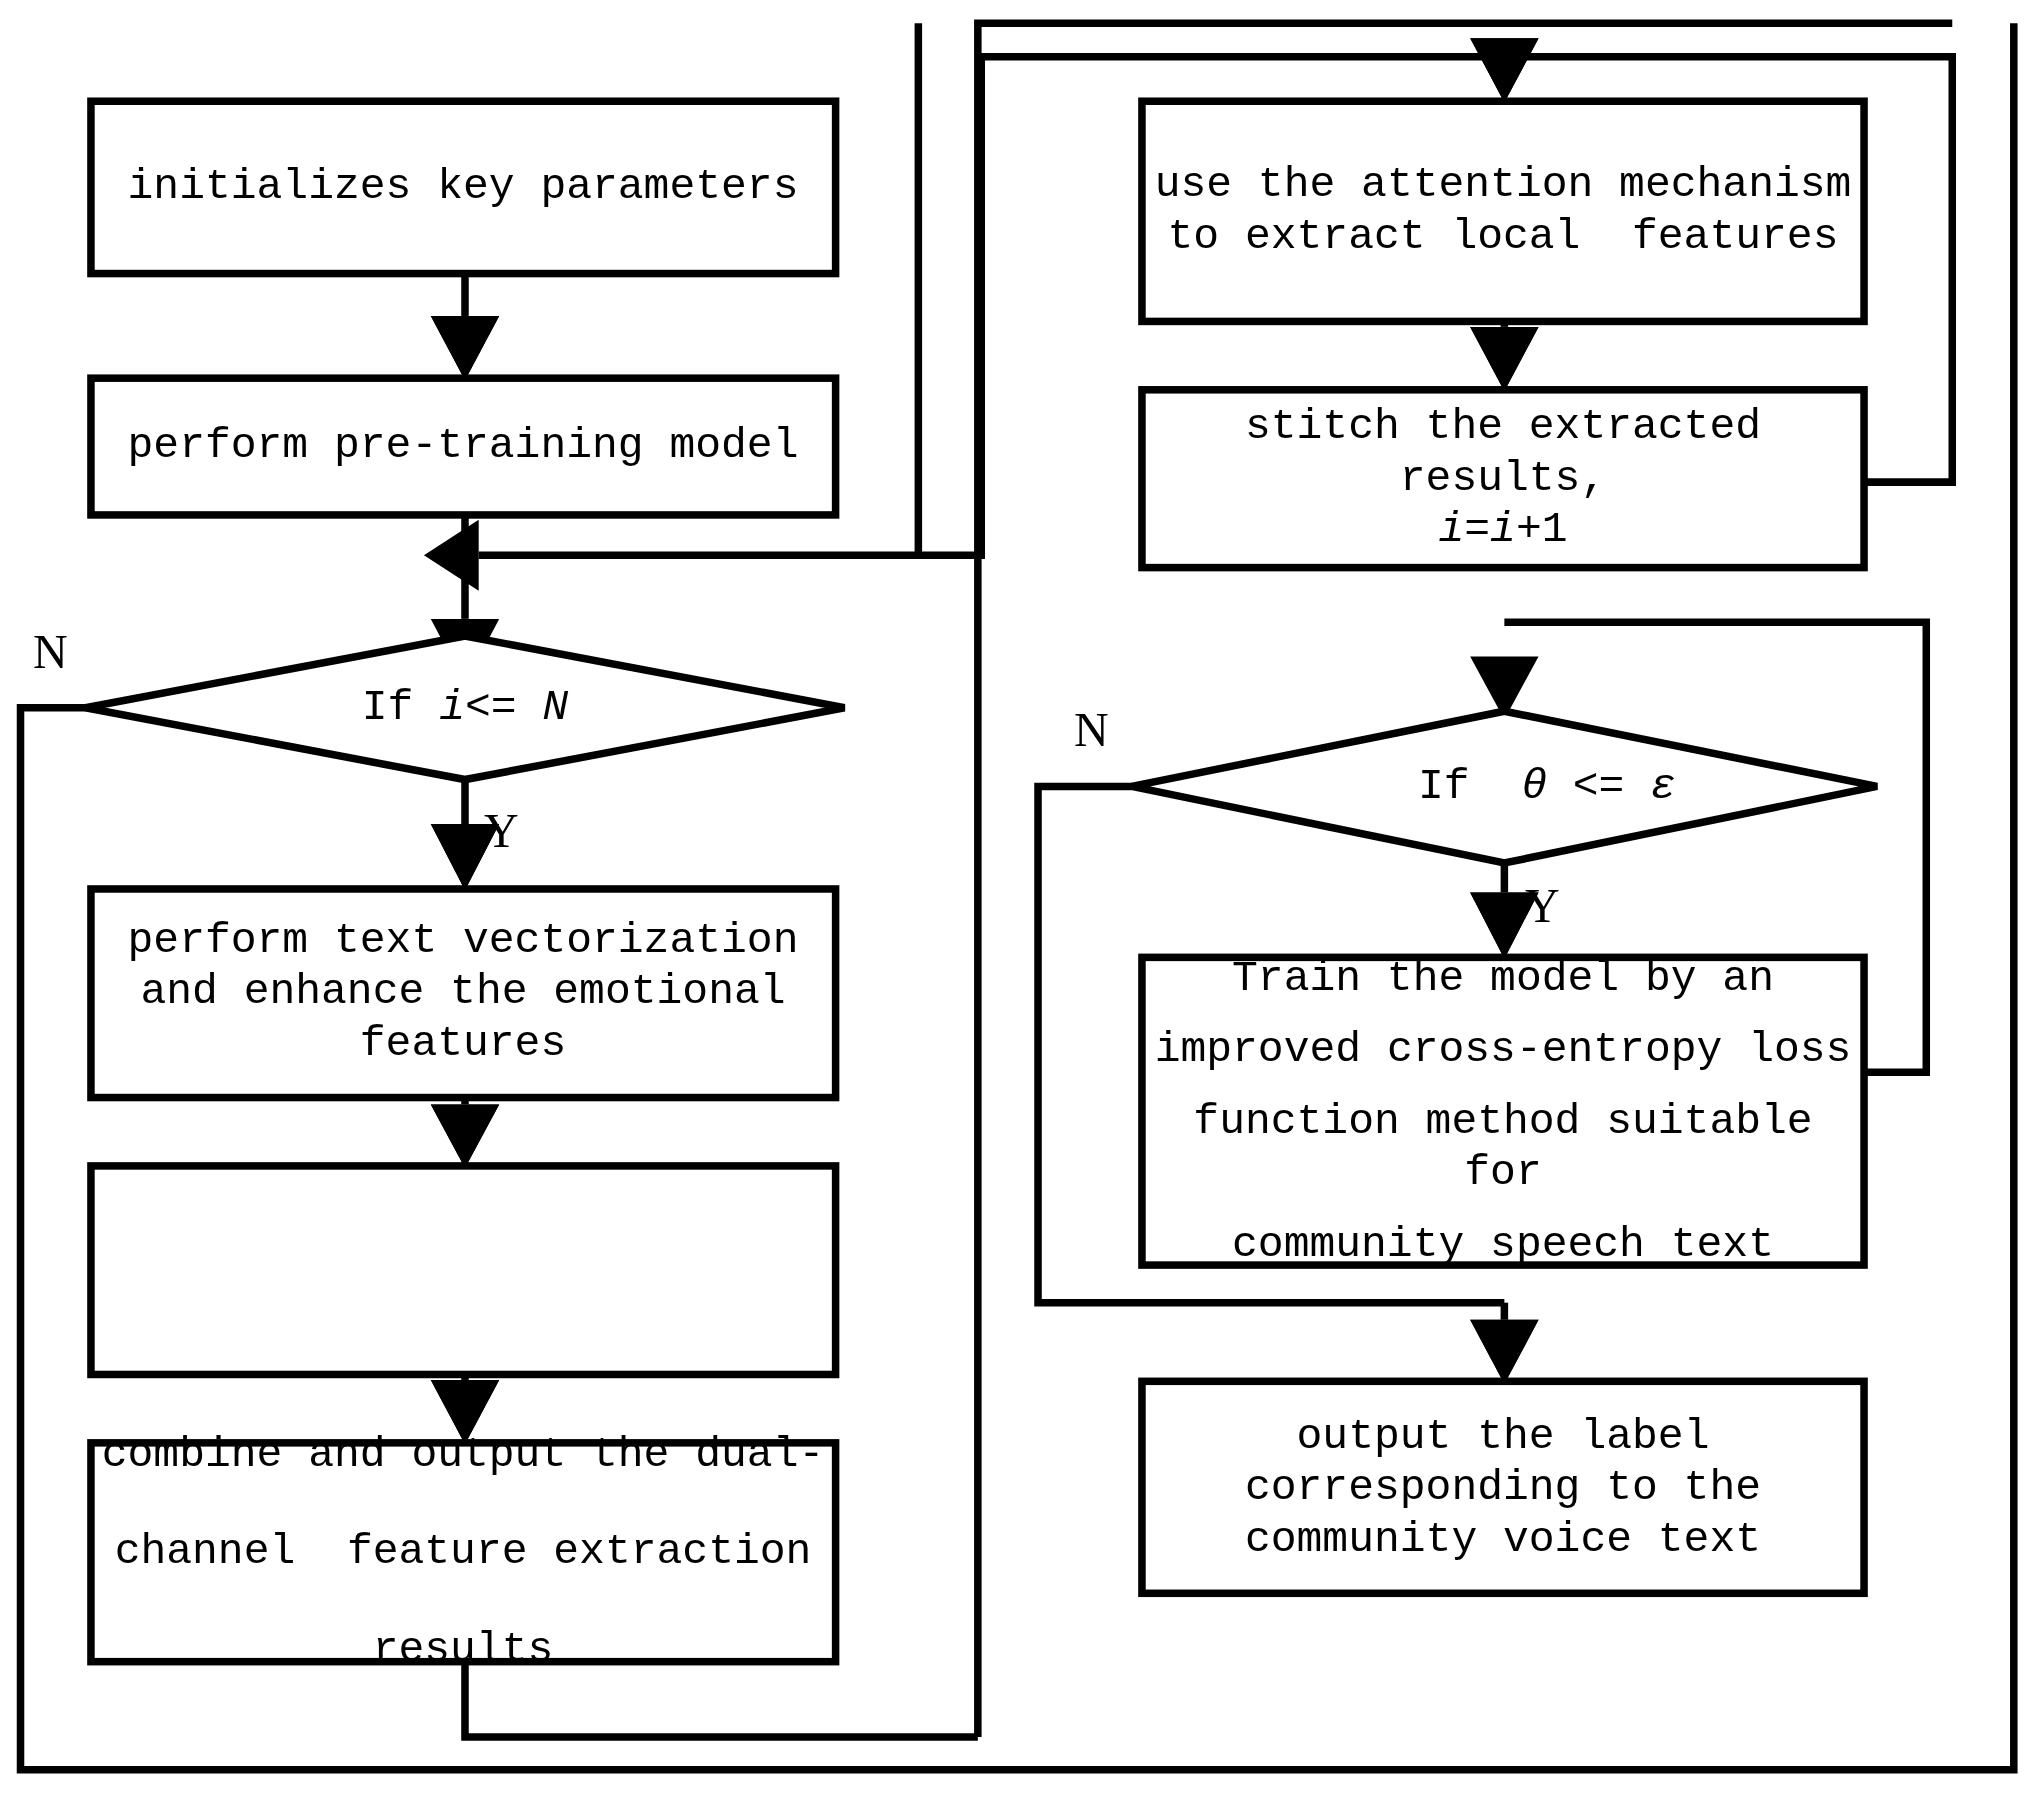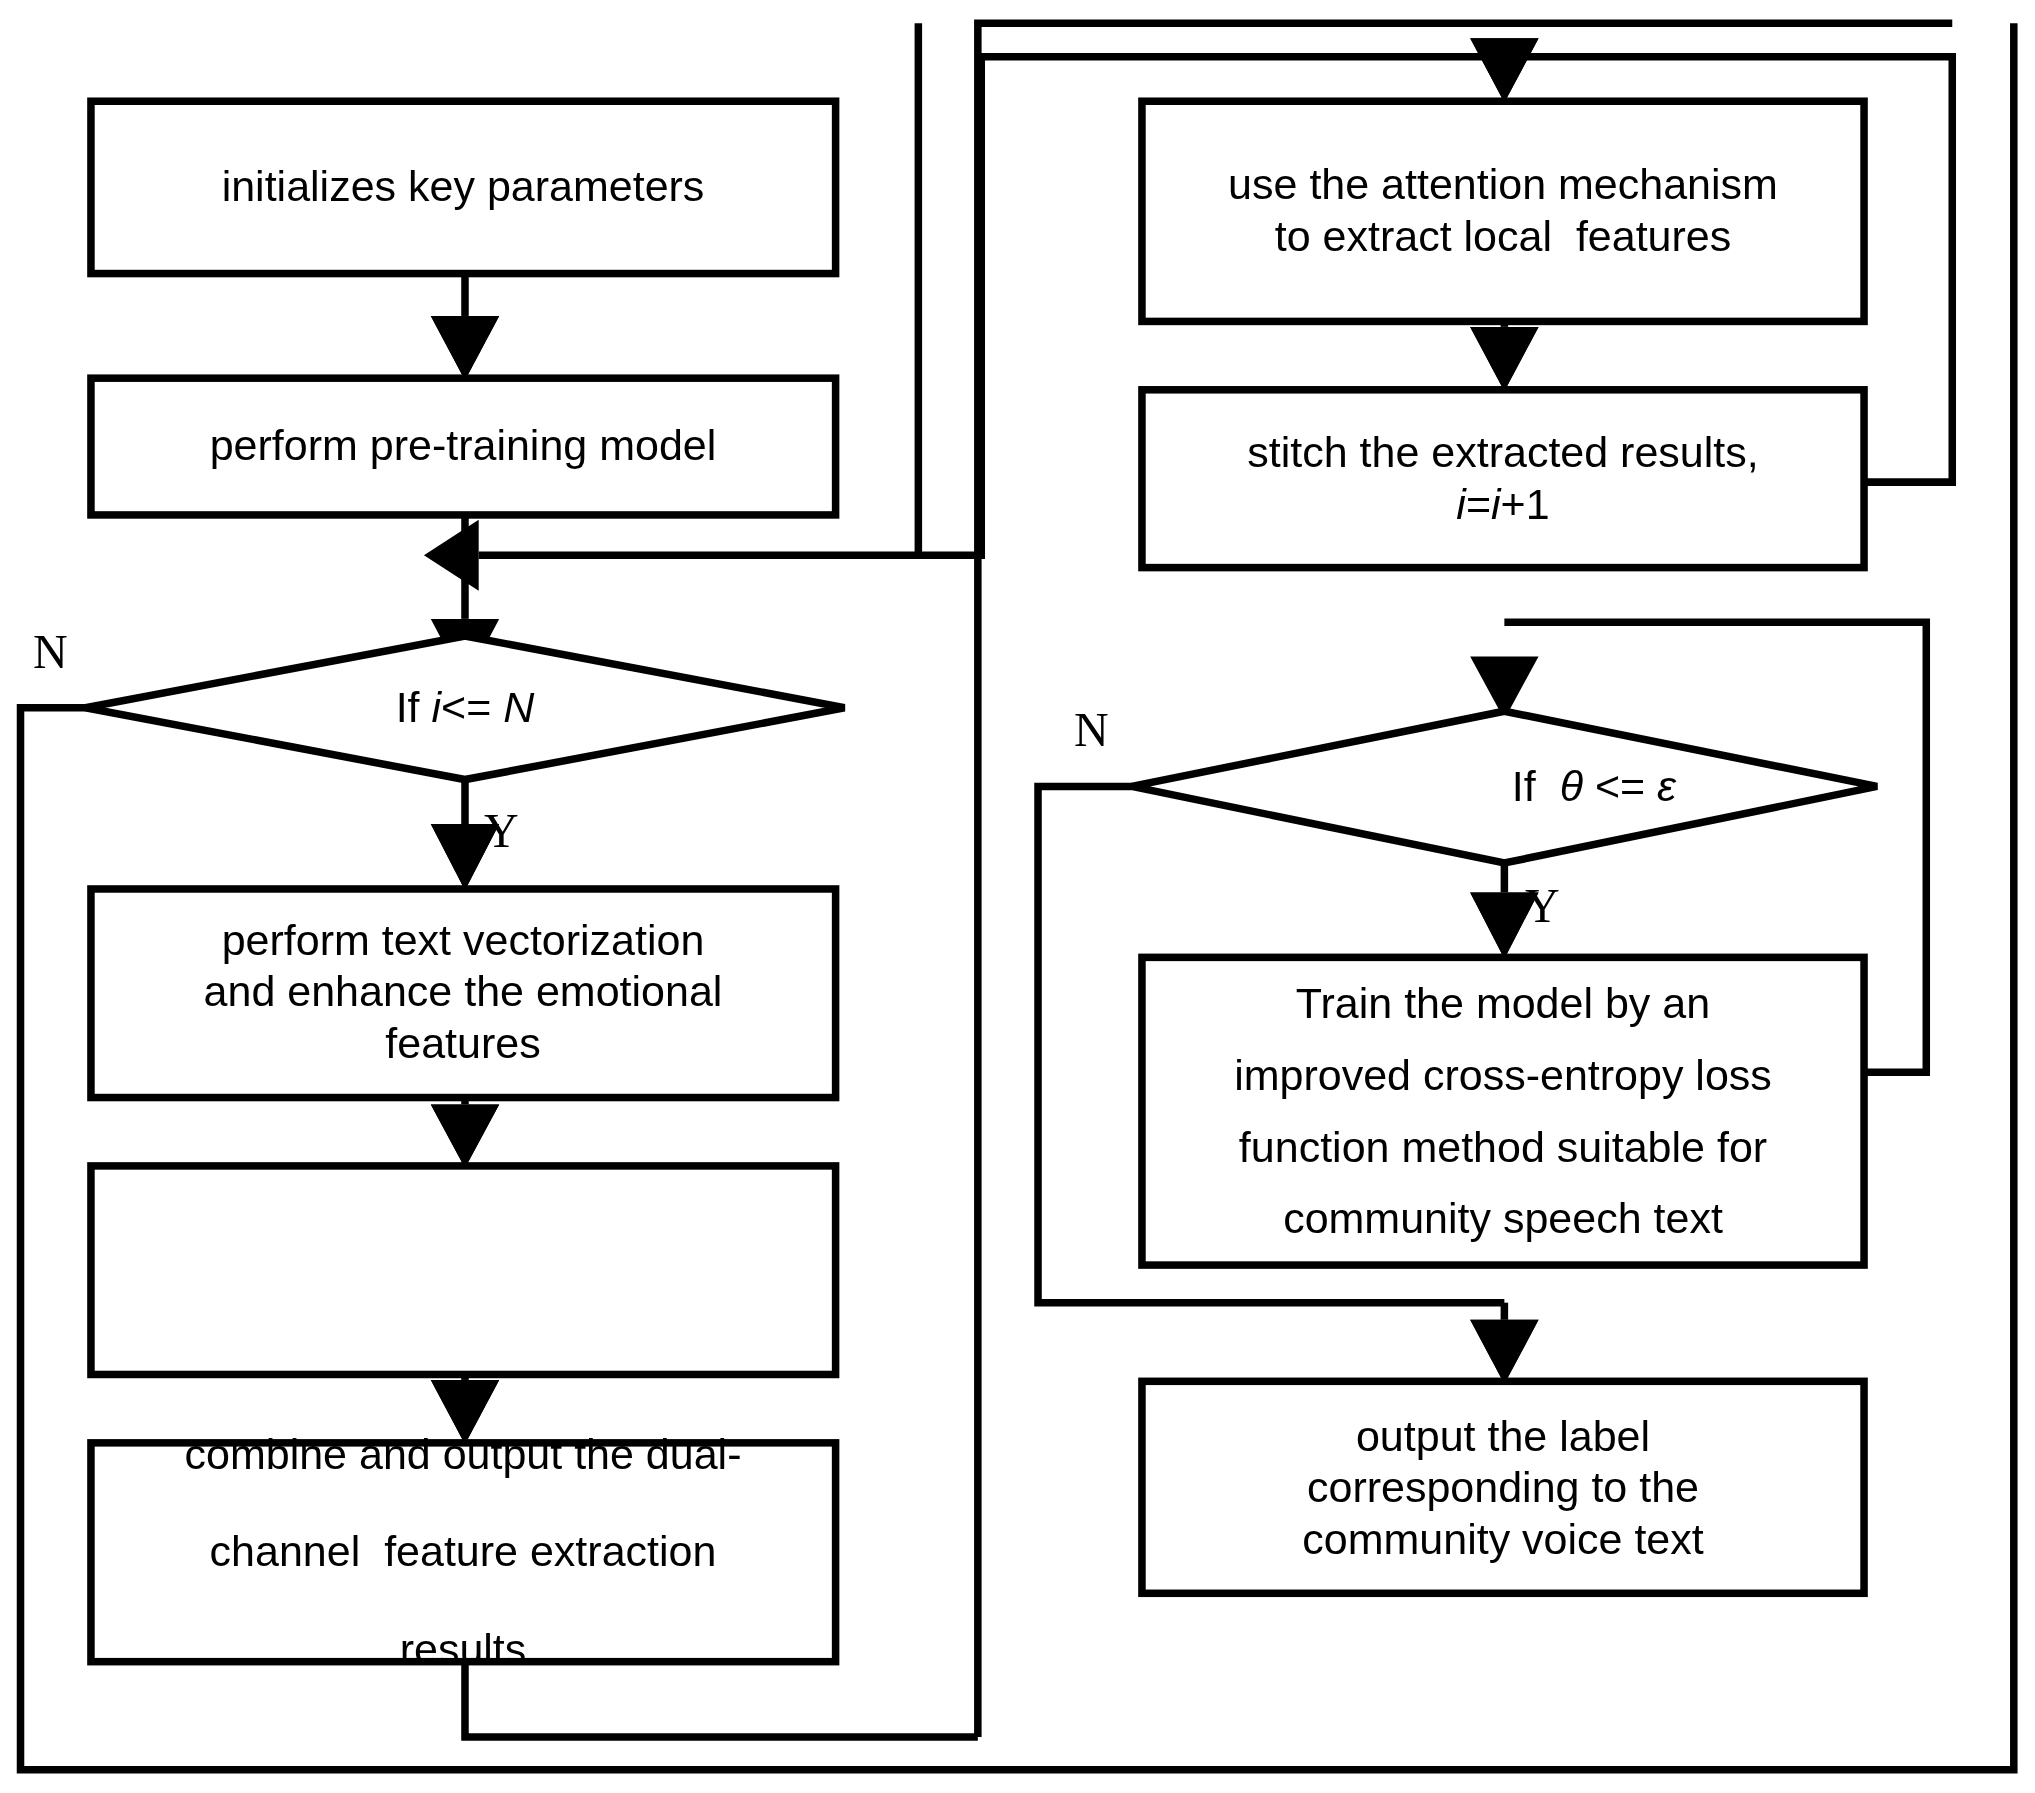--- a/index.html
+++ b/index.html
@@ -40,21 +40,21 @@
     stroke-width: 11;
   }
   .node-text {
     position: absolute;
     display: flex;
     flex-direction: column;
     align-items: center;
     justify-content: center;
     text-align: center;
     color: #000000;
-    font-family: Liberation Sans, sans-serif;
+    font-family: Liberation Mono, monospace;
     font-size: 43px;
     line-height: 1.20;
     pointer-events: none;
     white-space: pre-wrap;
   }
   .node-text .ln { display: block; }
   .node-text em, .ital { font-style: italic; }
   .branch-label {
     position: absolute;
     color: #000000;

